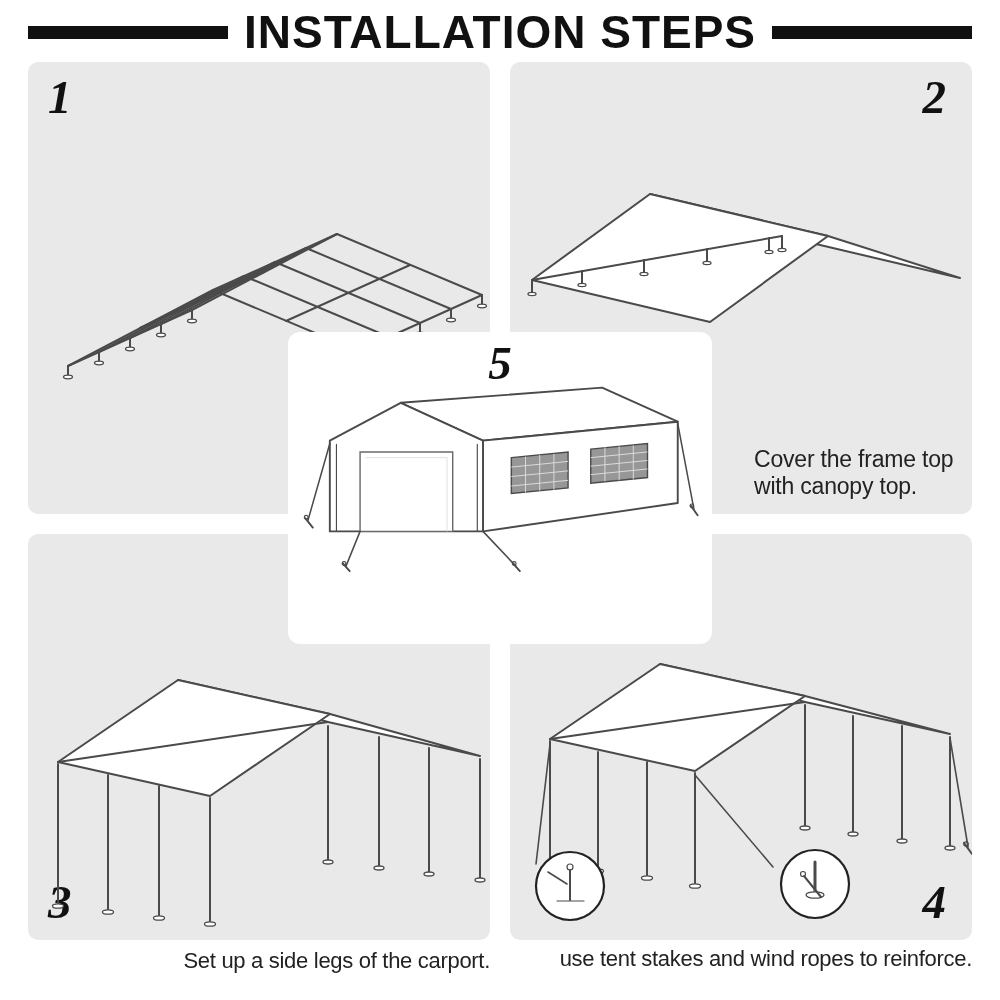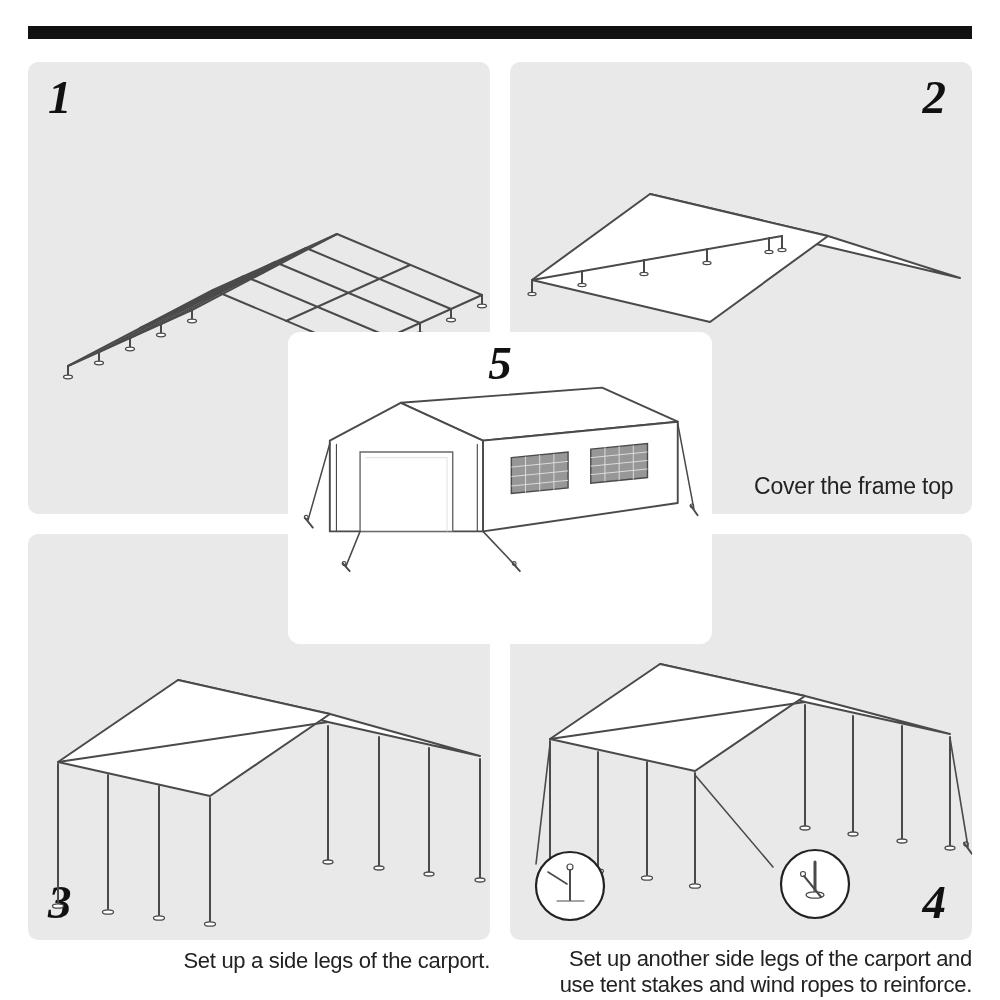--- a/index.html
+++ b/index.html
@@ -72,20 +72,21 @@
   .mesh{ fill:#979797; stroke:var(--line-art,#4a4a4a); stroke-width:1.5; }
   .meshline{ stroke:#dedede; stroke-width:1; fill:none; }
   .callout{ fill:#ffffff; stroke:#222222; stroke-width:2.2; }
   .doorline{ fill:#ffffff; stroke:#6a6a6a; stroke-width:1.5; }
 </style>
 </head>
 <body>
 
 <div class="header">
   <div class="bar bar-left"></div>
+  <h1 class="title">INSTALLATION STEPS</h1>
   <div class="bar bar-right"></div>
 </div>
 
 <section class="panel p1">
   <div class="num num-tl">1</div>
   <svg class="illus illus1" viewBox="0 0 462 340">
     <g>
       <path class="ln" d="M40,258 L185,182 L330,243"></path>
       <path class="ln" d="M71,244 L216,168 L361,229"></path>
       <path class="ln" d="M102,230 L247,154 L392,215"></path>
@@ -129,20 +130,21 @@
       <ellipse class="foot" cx="22" cy="162" rx="4" ry="1.6"></ellipse>
       <ellipse class="foot" cx="72" cy="153" rx="4" ry="1.6"></ellipse>
       <ellipse class="foot" cx="134" cy="142" rx="4" ry="1.6"></ellipse>
       <ellipse class="foot" cx="197" cy="131" rx="4" ry="1.6"></ellipse>
       <ellipse class="foot" cx="259" cy="120" rx="4" ry="1.6"></ellipse>
       <ellipse class="foot" cx="272" cy="118" rx="4" ry="1.6"></ellipse>
     </g>
   </svg>
   <div class="caption cap2">
     <div>Cover the frame top</div>
+    <div>with canopy top.</div>
   </div>
 </section>
 
 <section class="panel p3">
   <div class="num num-bl">3</div>
   <svg class="illus illus3" viewBox="0 0 462 290">
     <g>
       <path class="ln" d="M300,84 V218 M351,95 V224 M401,106 V230 M452,117 V236"></path>
       <ellipse class="foot" cx="300" cy="220" rx="5" ry="2"></ellipse>
       <ellipse class="foot" cx="351" cy="226" rx="5" ry="2"></ellipse>
@@ -237,15 +239,14 @@
       <circle class="ln-thin" cx="225" cy="192" r="2"></circle>
       <circle class="ln-thin" cx="45" cy="192" r="2"></circle>
     </g>
   </svg>
 </section>
 
 <div class="cap-below cap3">
   <div>Set up a side legs of the carport.</div>
 </div>
 <div class="cap-below cap4">
-  <div>Set up another side legs of the carport and</div>
   <div>use tent stakes and wind ropes to reinforce.</div>
 </div>
 
 </body></html>

